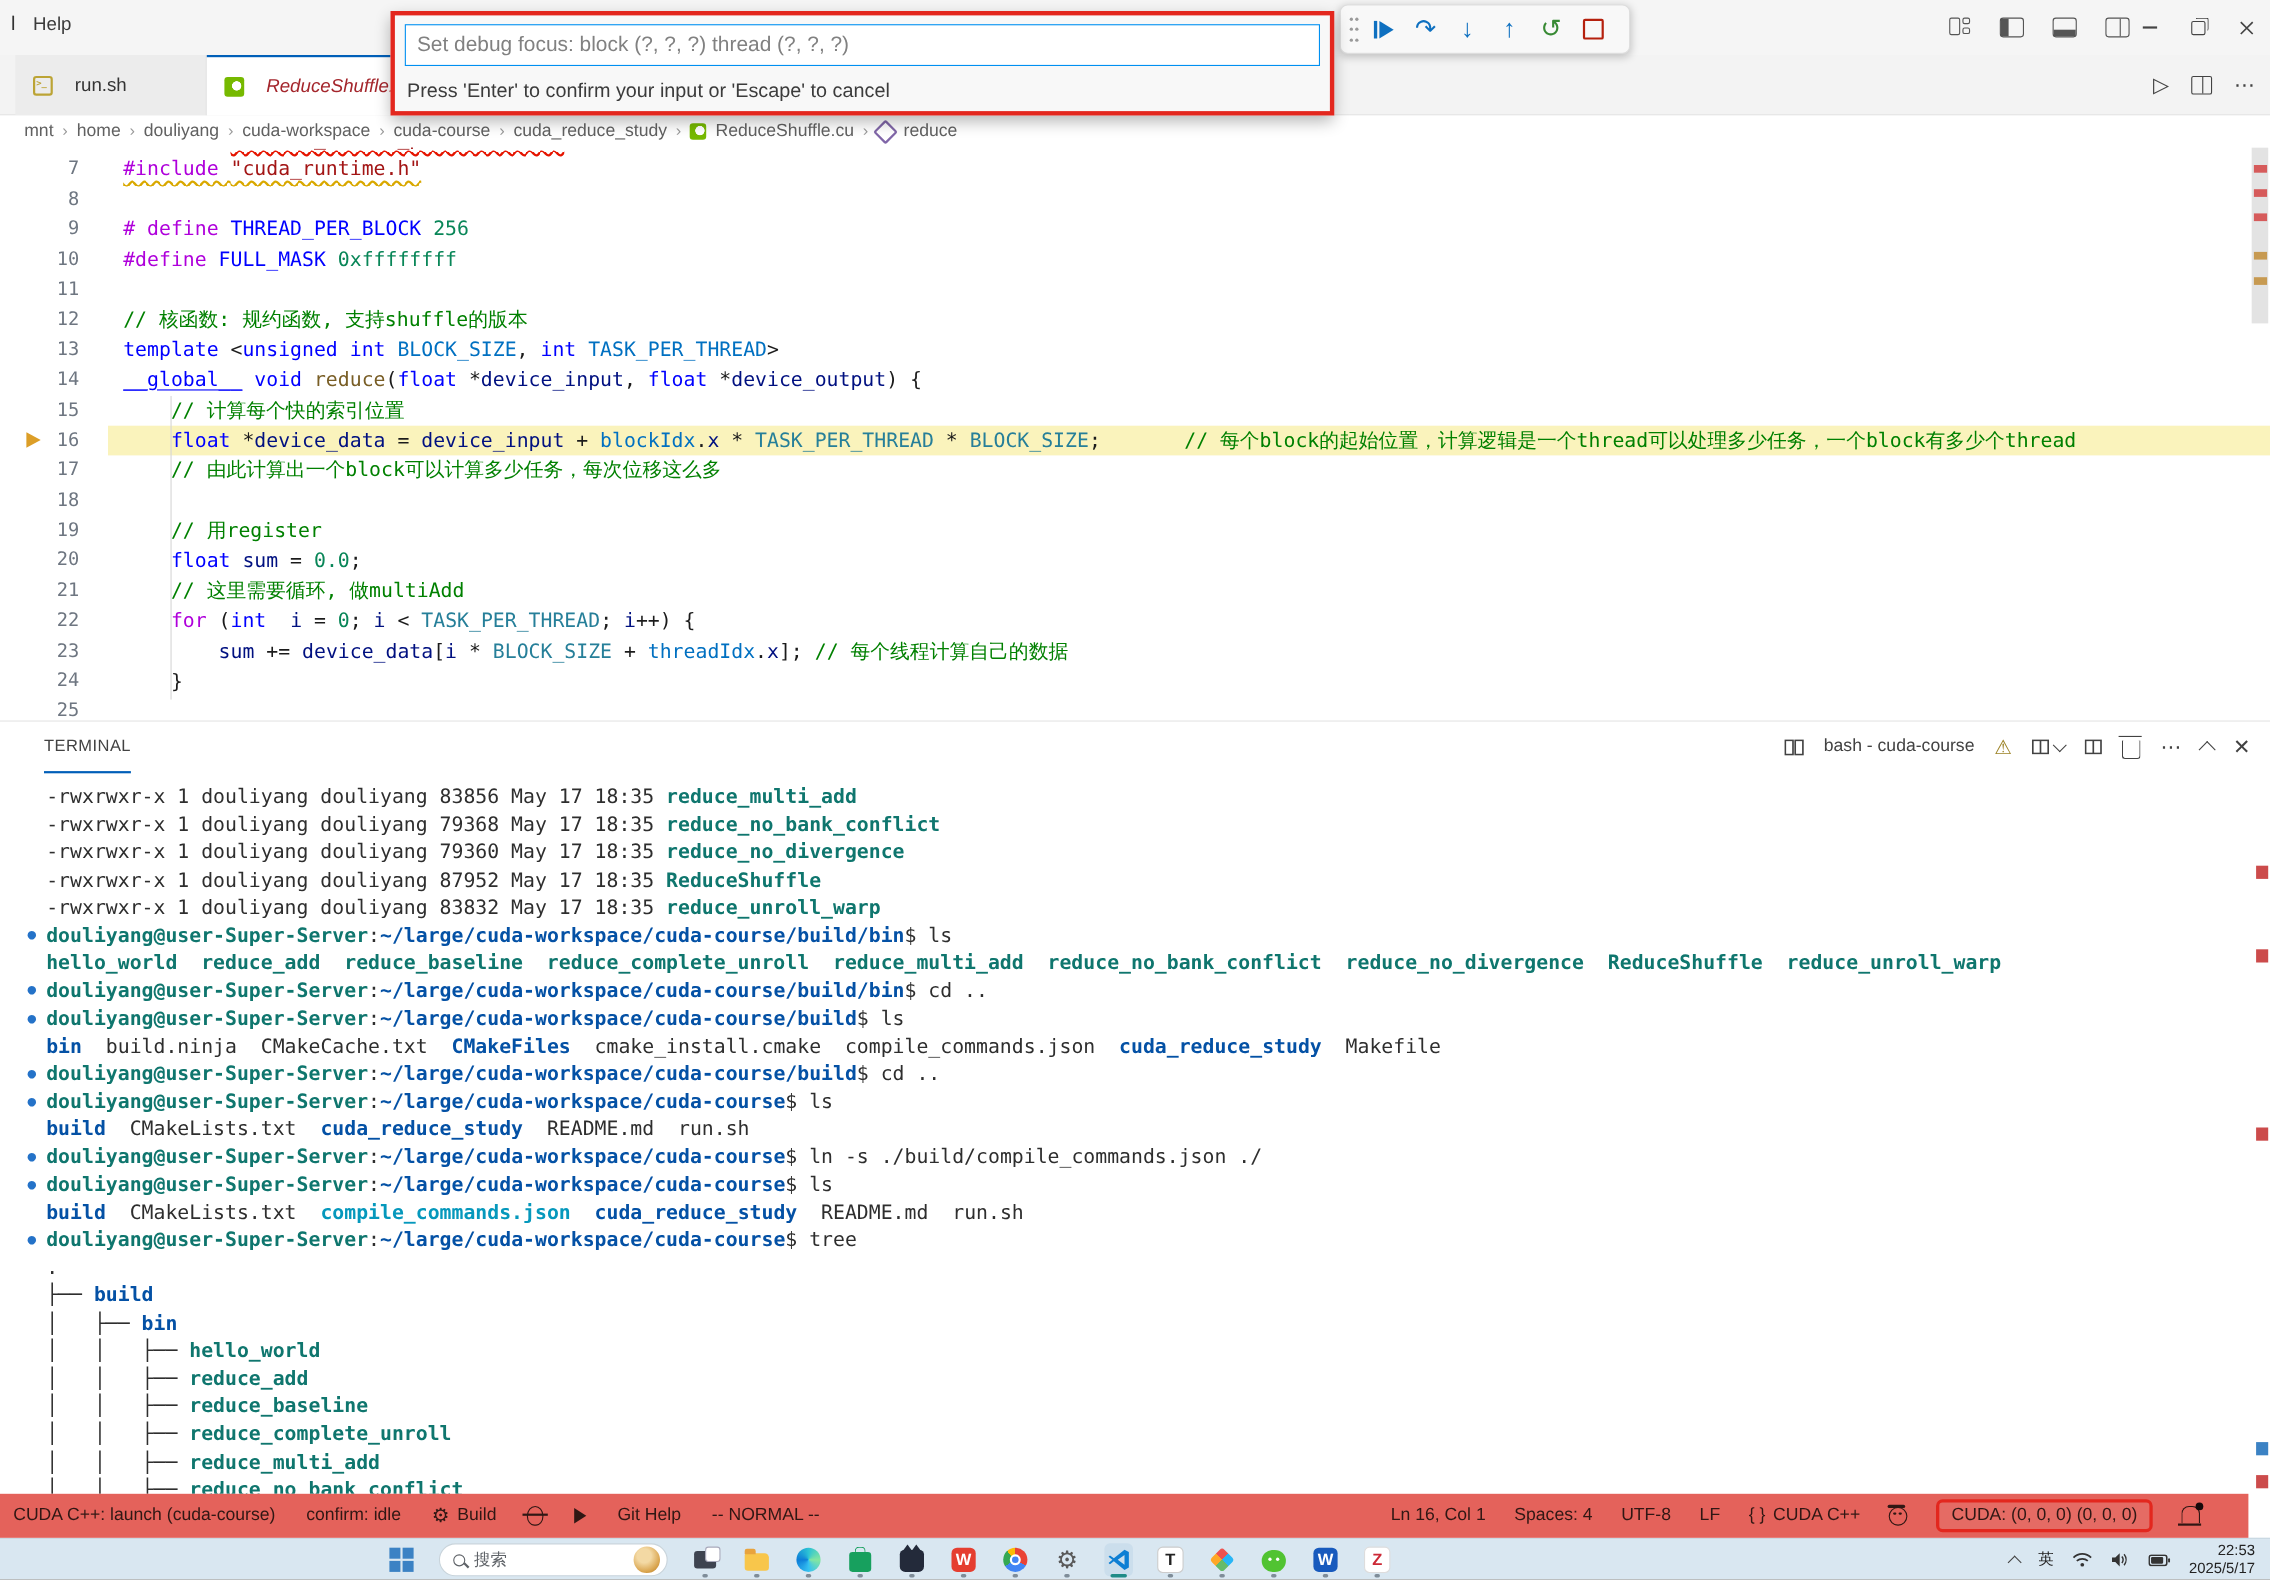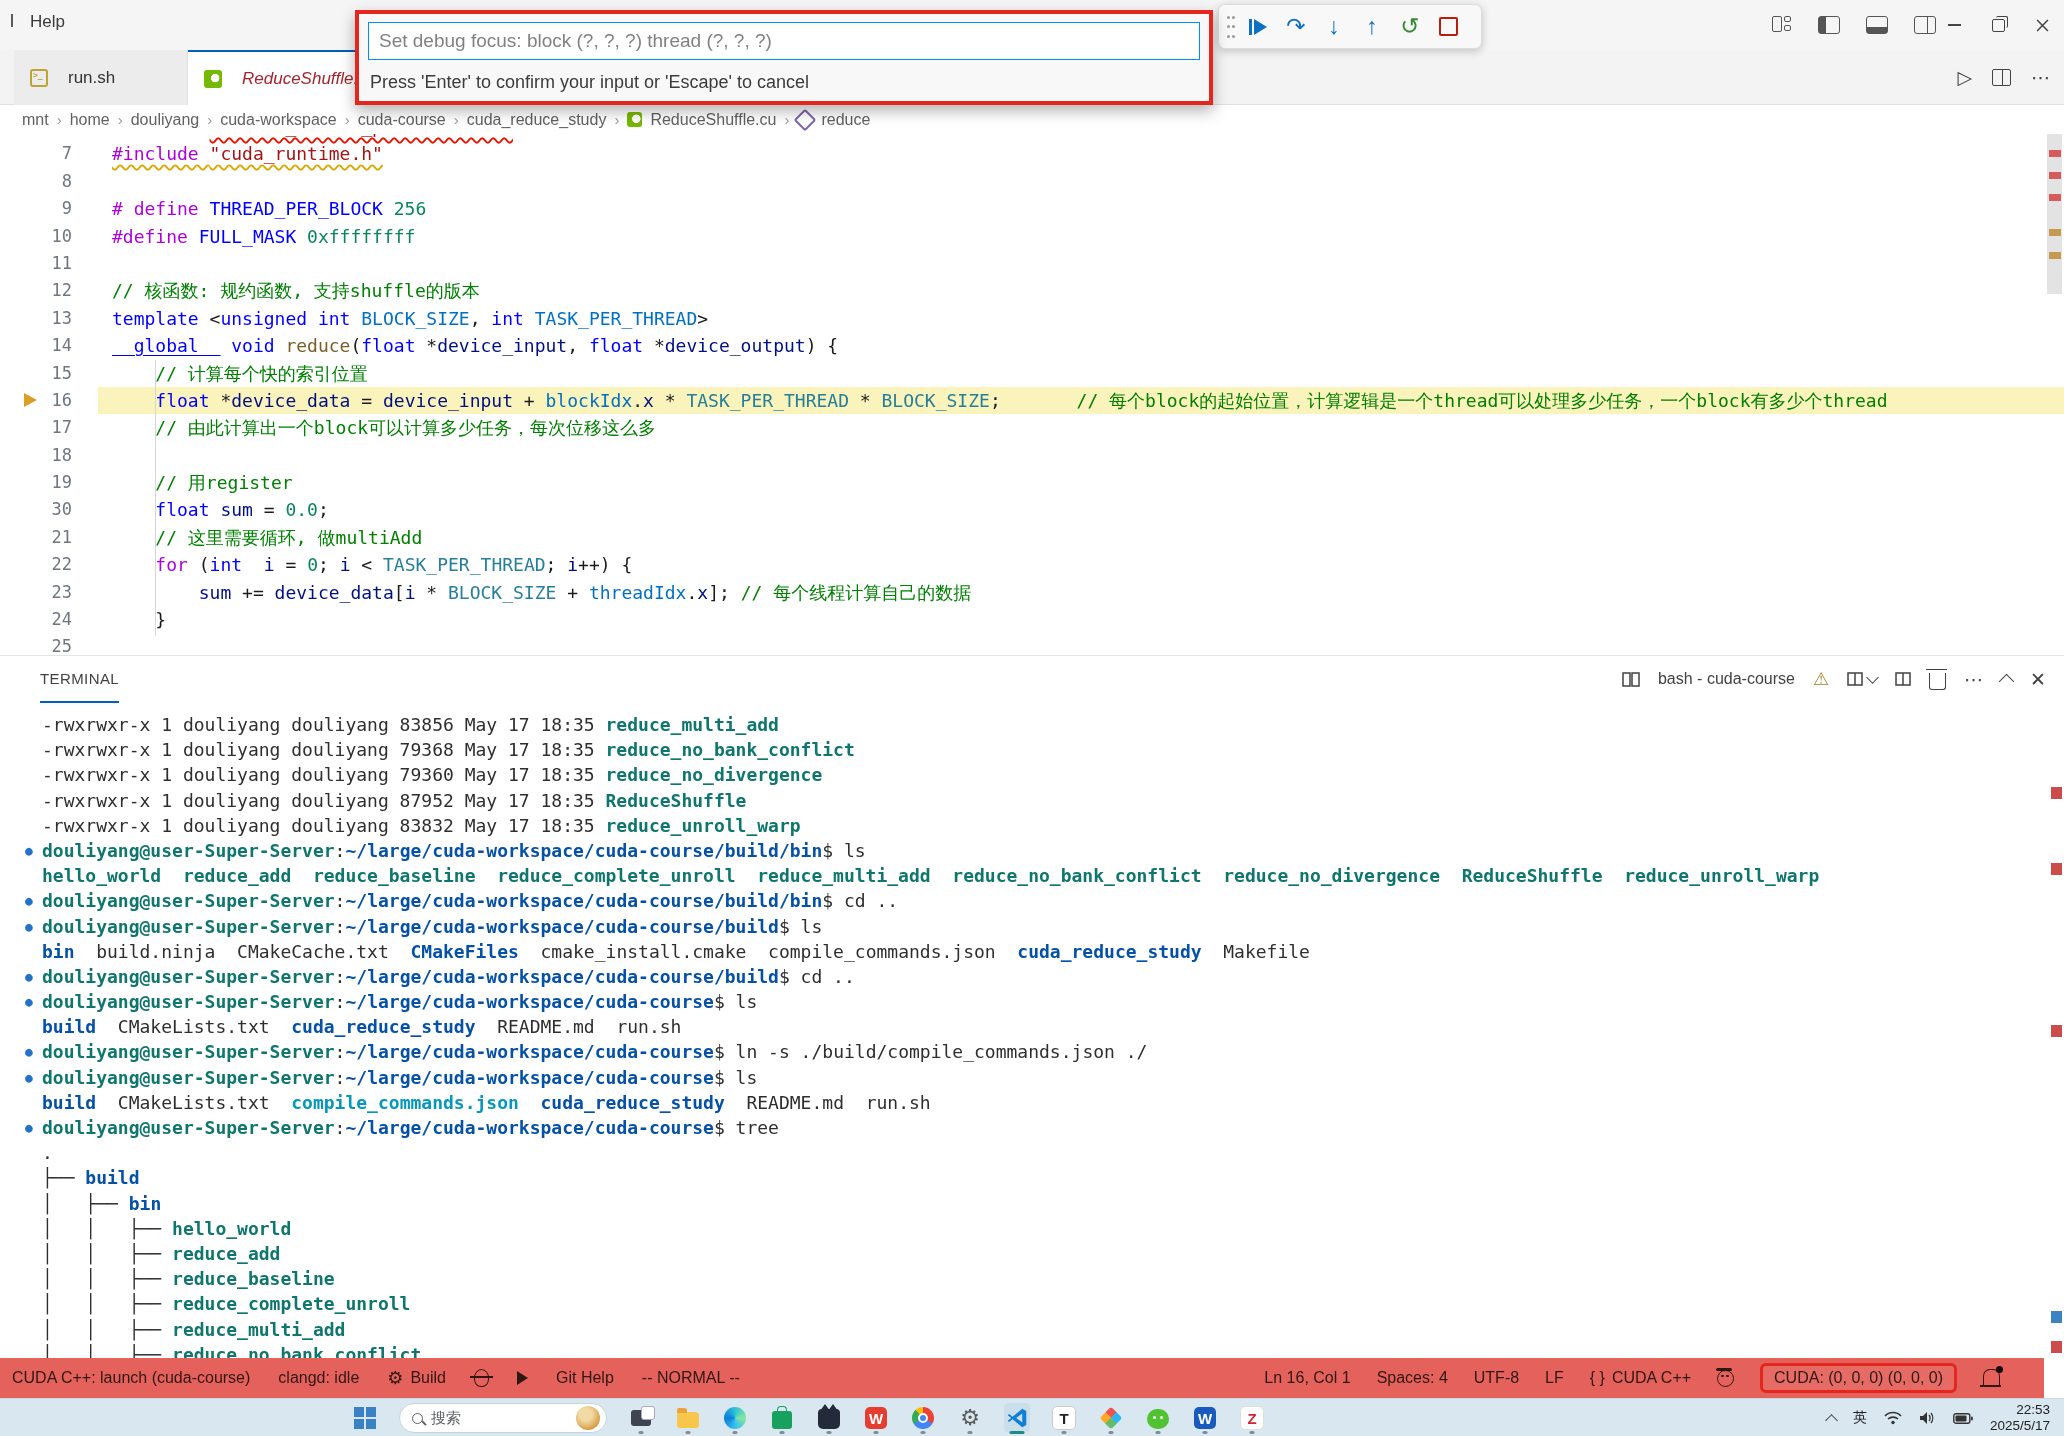--- a/index.html
+++ b/index.html
@@ -246,21 +246,21 @@
         <div class="code-line"><span class="ln">10</span><span class="ct"><span class="pp">#define </span><span class="kw">FULL_MASK </span><span class="nm">0xffffffff</span></span></div>
         <div class="code-line"><span class="ln">11</span><span class="ct"></span></div>
         <div class="code-line"><span class="ln">12</span><span class="ct"><span class="cm">// 核函数: 规约函数, 支持shuffle的版本</span></span></div>
         <div class="code-line"><span class="ln">13</span><span class="ct"><span class="kw">template </span><span class="df">&lt;</span><span class="kw">unsigned int </span><span class="mc">BLOCK_SIZE</span><span class="df">, </span><span class="kw">int </span><span class="mc">TASK_PER_THREAD</span><span class="df">&gt;</span></span></div>
         <div class="code-line"><span class="ln">14</span><span class="ct"><span class="kw und">__global__</span><span class="df"> </span><span class="kw">void </span><span class="fn">reduce</span><span class="df">(</span><span class="kw">float </span><span class="df">*</span><span class="vr">device_input</span><span class="df">, </span><span class="kw">float </span><span class="df">*</span><span class="vr">device_output</span><span class="df">) {</span></span></div>
         <div class="code-line"><span class="ln">15</span><span class="ct"><span class="df">    </span><span class="cm">// 计算每个快的索引位置</span></span></div>
         <div class="code-line hl"><span class="ln">16</span><span class="dbg"></span><span class="ct"><span class="df">    </span><span class="kw">float </span><span class="df">*</span><span class="vr">device_data</span><span class="df"> = </span><span class="vr">device_input</span><span class="df"> + </span><span class="mc">blockIdx</span><span class="df">.</span><span class="vr">x</span><span class="df"> * </span><span class="ty">TASK_PER_THREAD</span><span class="df"> * </span><span class="ty">BLOCK_SIZE</span><span class="df">;       </span><span class="cm">// 每个block的起始位置，计算逻辑是一个thread可以处理多少任务，一个block有多少个thread</span></span></div>
         <div class="code-line"><span class="ln">17</span><span class="ct"><span class="df">    </span><span class="cm">// 由此计算出一个block可以计算多少任务，每次位移这么多</span></span></div>
         <div class="code-line"><span class="ln">18</span><span class="ct"></span></div>
         <div class="code-line"><span class="ln">19</span><span class="ct"><span class="df">    </span><span class="cm">// 用register</span></span></div>
-        <div class="code-line"><span class="ln">30</span><span class="ct"><span class="df">    </span><span class="kw">float </span><span class="vr">sum</span><span class="df"> = </span><span class="nm">0.0</span><span class="df">;</span></span></div>
+        <div class="code-line"><span class="ln">20</span><span class="ct"><span class="df">    </span><span class="kw">float </span><span class="vr">sum</span><span class="df"> = </span><span class="nm">0.0</span><span class="df">;</span></span></div>
         <div class="code-line"><span class="ln">21</span><span class="ct"><span class="df">    </span><span class="cm">// 这里需要循环, 做multiAdd</span></span></div>
         <div class="code-line"><span class="ln">22</span><span class="ct"><span class="df">    </span><span class="pp">for</span><span class="df"> (</span><span class="kw">int</span><span class="df">  </span><span class="vr">i</span><span class="df"> = </span><span class="nm">0</span><span class="df">; </span><span class="vr">i</span><span class="df"> &lt; </span><span class="ty">TASK_PER_THREAD</span><span class="df">; </span><span class="vr">i</span><span class="df">++</span><span class="df">) {</span></span></div>
         <div class="code-line"><span class="ln">23</span><span class="ct"><span class="df">        </span><span class="vr">sum</span><span class="df"> += </span><span class="vr">device_data</span><span class="df">[</span><span class="vr">i</span><span class="df"> * </span><span class="ty">BLOCK_SIZE</span><span class="df"> + </span><span class="mc">threadIdx</span><span class="df">.</span><span class="vr">x</span><span class="df">]; </span><span class="cm">// 每个线程计算自己的数据</span></span></div>
         <div class="code-line"><span class="ln">24</span><span class="ct"><span class="df">    }</span></span></div>
         <div class="code-line"><span class="ln">25</span><span class="ct"></span></div>
       </div>
     <div class="indent-guide"></div>
     <div class="ov-slider"></div>
     <div class="ov-mark" style="top:16px;"></div>
     <div class="ov-mark" style="top:38px;"></div>
@@ -328,21 +328,21 @@
     <div class="t-mark" style="top:131px;background:#CC4B4B;"></div>
     <div class="t-mark" style="top:207px;background:#CC4B4B;"></div>
     <div class="t-mark" style="top:369px;background:#CC4B4B;"></div>
     <div class="t-mark" style="top:655px;background:#3B82C4;"></div>
     <div class="t-mark" style="top:685px;background:#CC4B4B;"></div>
   </div>
 
   <div class="statusbar">
     <div class="sb-left">
       <span class="sb-item">CUDA C++: launch (cuda-course)</span>
-      <span class="sb-item">clangd: idle</span>
+      <span class="sb-item">confirm: idle</span>
       <span class="sb-item">
         <span class="gear">⚙</span>
         <span>Build</span>
       </span>
       <span class="sb-item">
           <span class="bugic"></span>
         </span>
       <span class="sb-item">
           <span class="sb-play"></span>
         </span>

